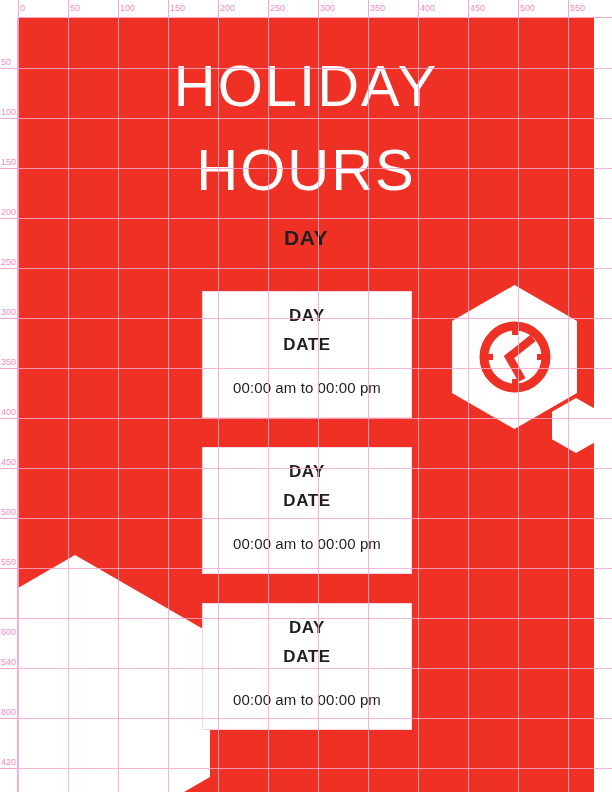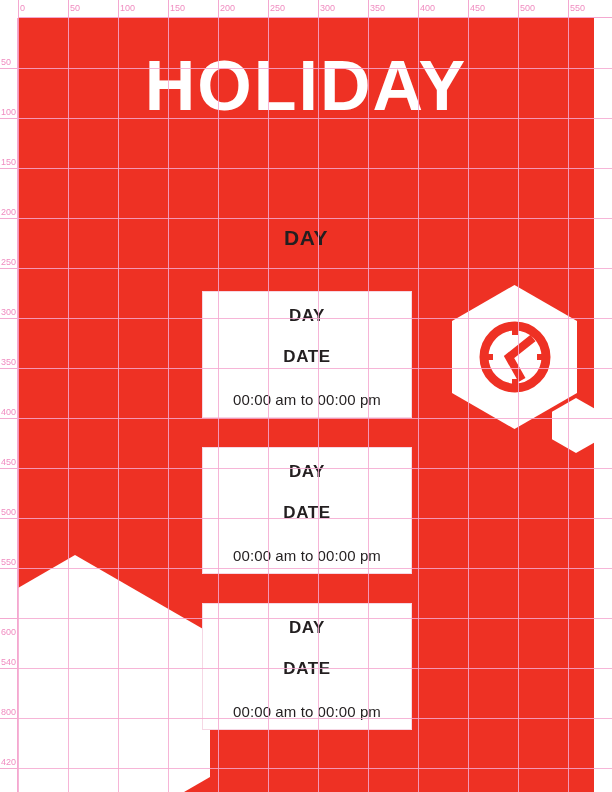--- a/index.html
+++ b/index.html
@@ -85,22 +85,22 @@
   .title-block {
     position: absolute;
     left: 0;
     top: 30px;
     width: 576px;
     text-align: center;
     color: #ffffff;
   }
   .title-line {
     font-family: "Liberation Sans", sans-serif;
-    font-weight: bold;
-    font-size: 70px;
+    font-weight: normal;
+    font-size: 58px;
     line-height: 76px;
     letter-spacing: 2px;
     color: #ffffff;
     white-space: nowrap;
   }
   .title-line.l2 { margin-top: 8px; }
 
   .subtitle {
     position: absolute;
     left: 0;
@@ -127,21 +127,21 @@
     align-items: center;
   }
   .card-day {
     margin-top: 14px;
     font-size: 17px;
     font-weight: bold;
     letter-spacing: 0.6px;
     color: #231f20;
   }
   .card-date {
-    margin-top: 21px;
+    margin-top: 9px;
     font-size: 17px;
     font-weight: bold;
     letter-spacing: 0.6px;
     color: #231f20;
   }
   .card-time {
     margin-top: 24px;
     font-size: 15px;
     font-weight: normal;
     color: #231f20;
@@ -252,20 +252,21 @@
         <rect x="4" y="36" width="13" height="6" fill="#EE3124"></rect>
         <rect x="61" y="36" width="13" height="6" fill="#EE3124"></rect>
         <path d="M 57 20 L 33 39 L 46 62" fill="none" stroke="#EE3124" stroke-width="8" stroke-linecap="butt" stroke-linejoin="miter"></path>
       </svg>
     </div>
 
     <div class="hex-small"></div>
 
     <div class="title-block">
       <div class="title-line l1">HOLIDAY</div>
+      <div class="title-line l2">HOURS</div>
     </div>
 
     <div class="subtitle">DAY</div>
 
     <div class="card" style="top:273px">
       <div class="card-day">DAY</div>
       <div class="card-date">DATE</div>
       <div class="card-time">00:00 am to 00:00 pm</div>
     </div>
 

